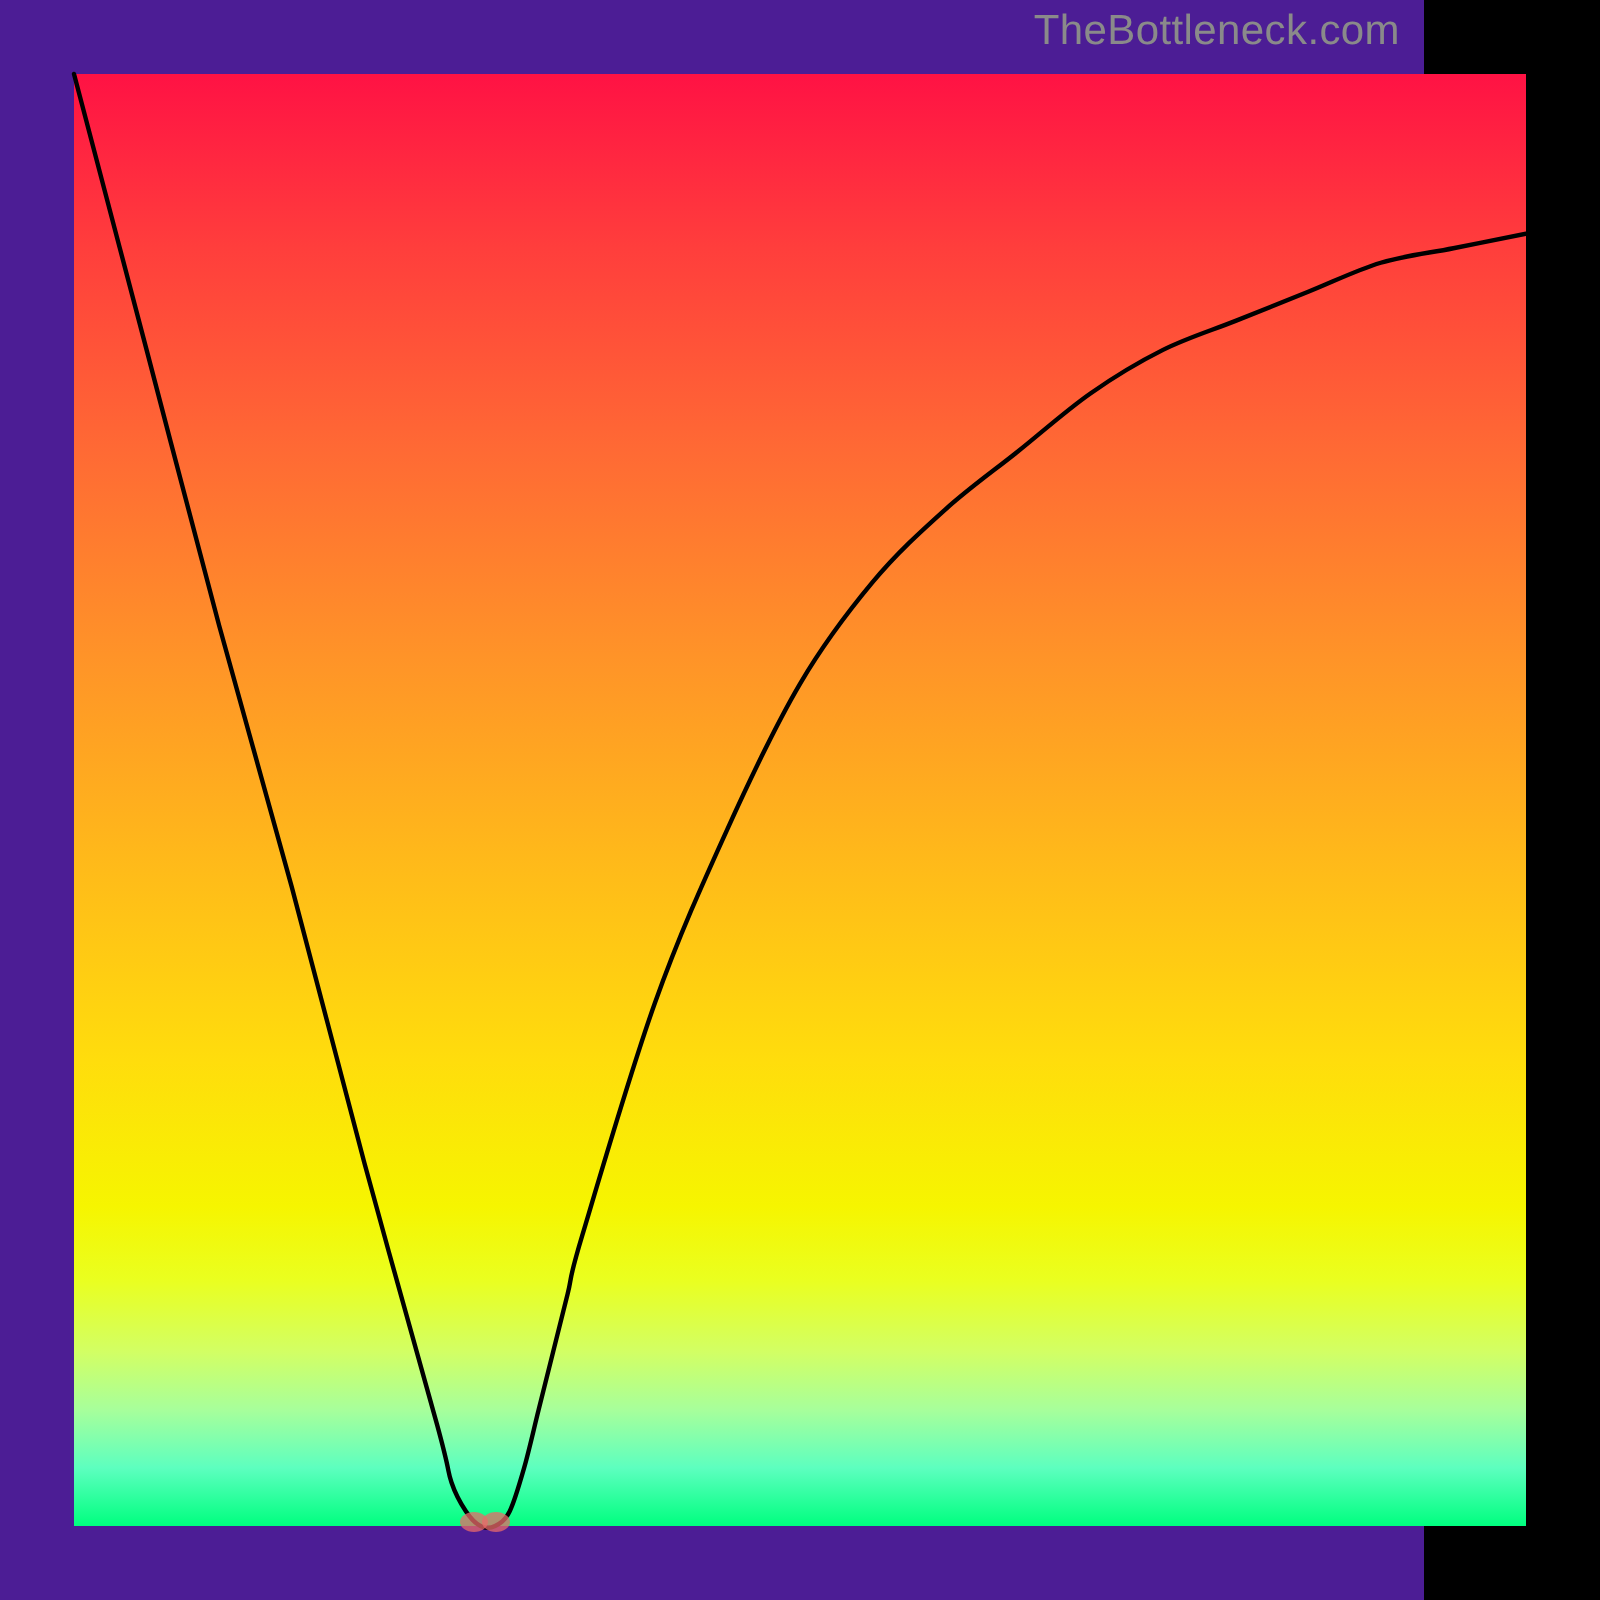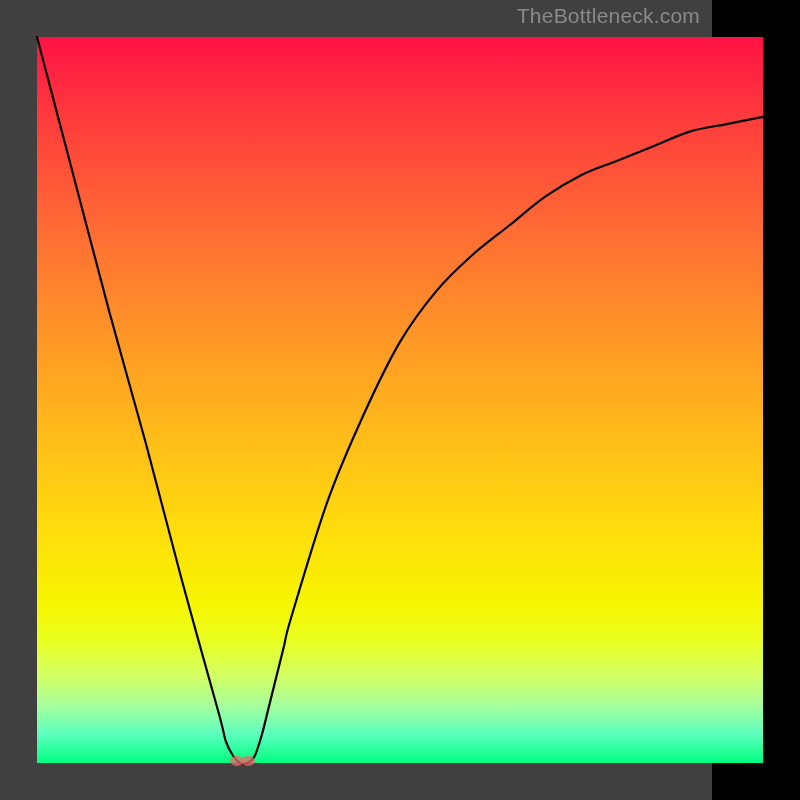--- a/index.html
+++ b/index.html
@@ -8,21 +8,21 @@
     width: 800px;
     height: 800px;
     background: #000;
     overflow: hidden;
   }
   .frame {
     position: absolute;
     top: 0; left: 0;
     width: 712px;
     height: 800px;
-    background: #404040;
+    background: #4c1d95;
   }
   .plot-area {
     position: absolute;
     left: 37px;
     top: 37px;
     width: 726px;
     height: 726px;
     background: linear-gradient(to bottom,
       #ff1244 0%,
       #ff3e3c 12%,

